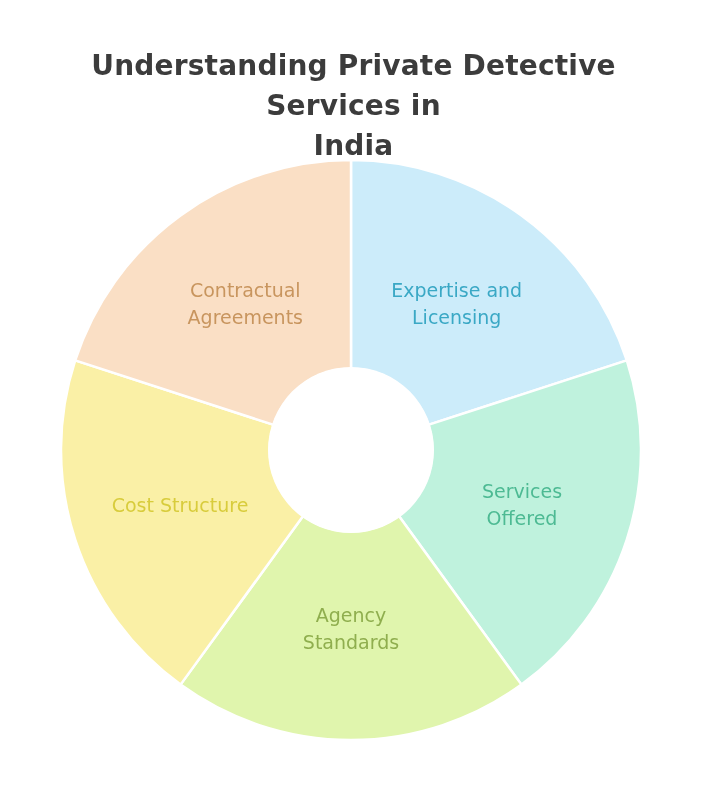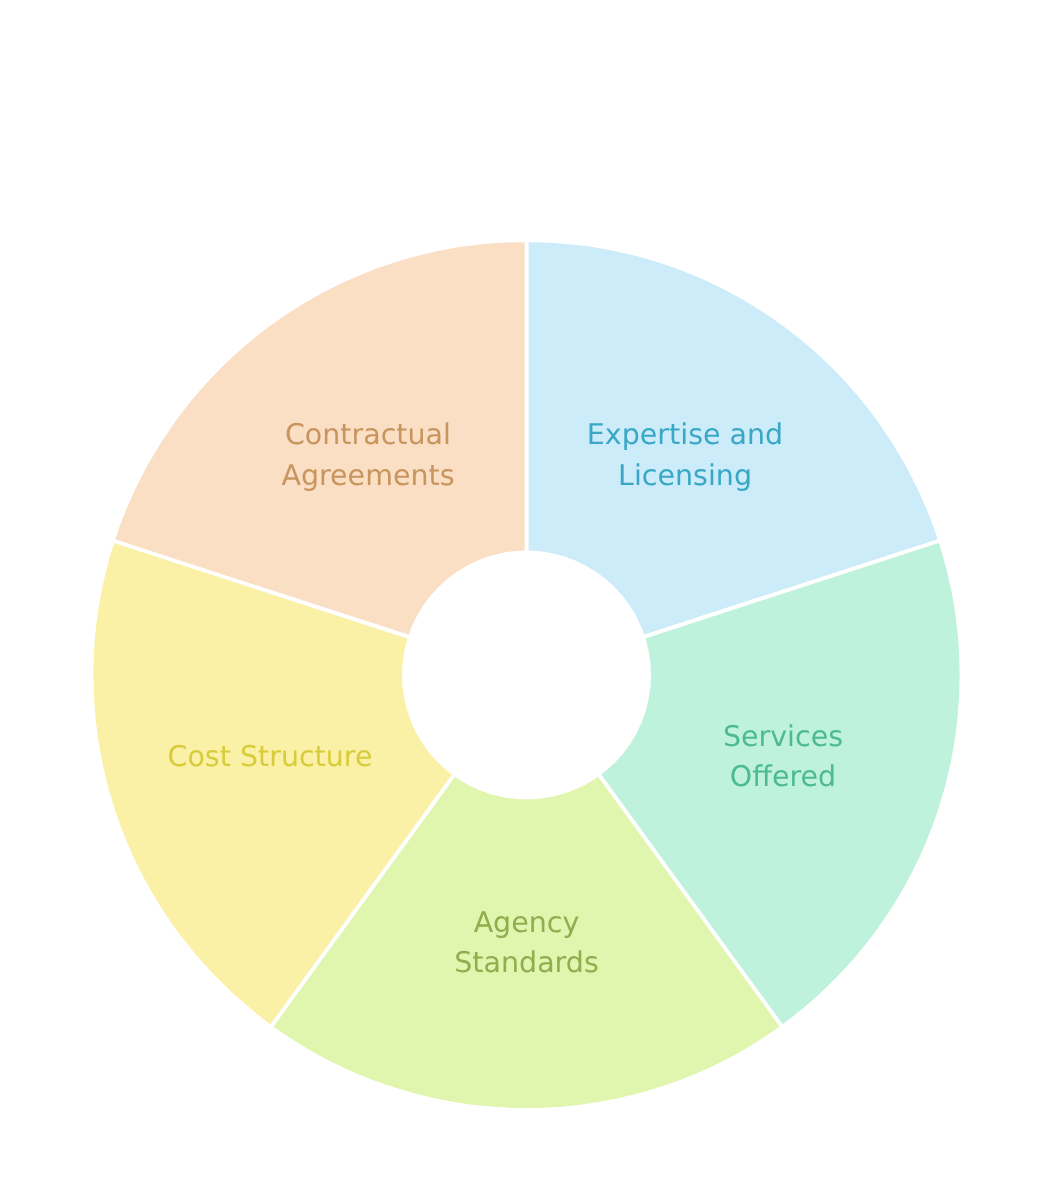--- a/index.html
+++ b/index.html
@@ -74,20 +74,22 @@
 
   .donut-hole {
     fill: #ffffff;
   }
 </style>
 </head>
 <body>
 
 <div id="infographic-root">
 
+  <div class="chart-title">Understanding Private Detective Services in
+India</div>
 
   <div class="donut-wrap">
     <svg class="donut-svg" viewBox="0 0 590 590">
       <g id="slice-group">
           <path d="M 295.00 5.00 A 290 290 0 0 1 570.81 205.39 L 372.23 269.91 A 81.2 81.2 0 0 0 295.00 213.80 Z" class="slice-path" fill="#ccecfa"></path>
           <path d="M 570.81 205.39 A 290 290 0 0 1 465.46 529.61 L 342.73 360.69 A 81.2 81.2 0 0 0 372.23 269.91 Z" class="slice-path" fill="#bff2dd"></path>
           <path d="M 465.46 529.61 A 290 290 0 0 1 124.54 529.61 L 247.27 360.69 A 81.2 81.2 0 0 0 342.73 360.69 Z" class="slice-path" fill="#e0f5ad"></path>
           <path d="M 124.54 529.61 A 290 290 0 0 1 19.19 205.39 L 217.77 269.91 A 81.2 81.2 0 0 0 247.27 360.69 Z" class="slice-path" fill="#faf0a6"></path>
           <path d="M 19.19 205.39 A 290 290 0 0 1 295.00 5.00 L 295.00 213.80 A 81.2 81.2 0 0 0 217.77 269.91 Z" class="slice-path" fill="#fadfc5"></path>
         </g>

